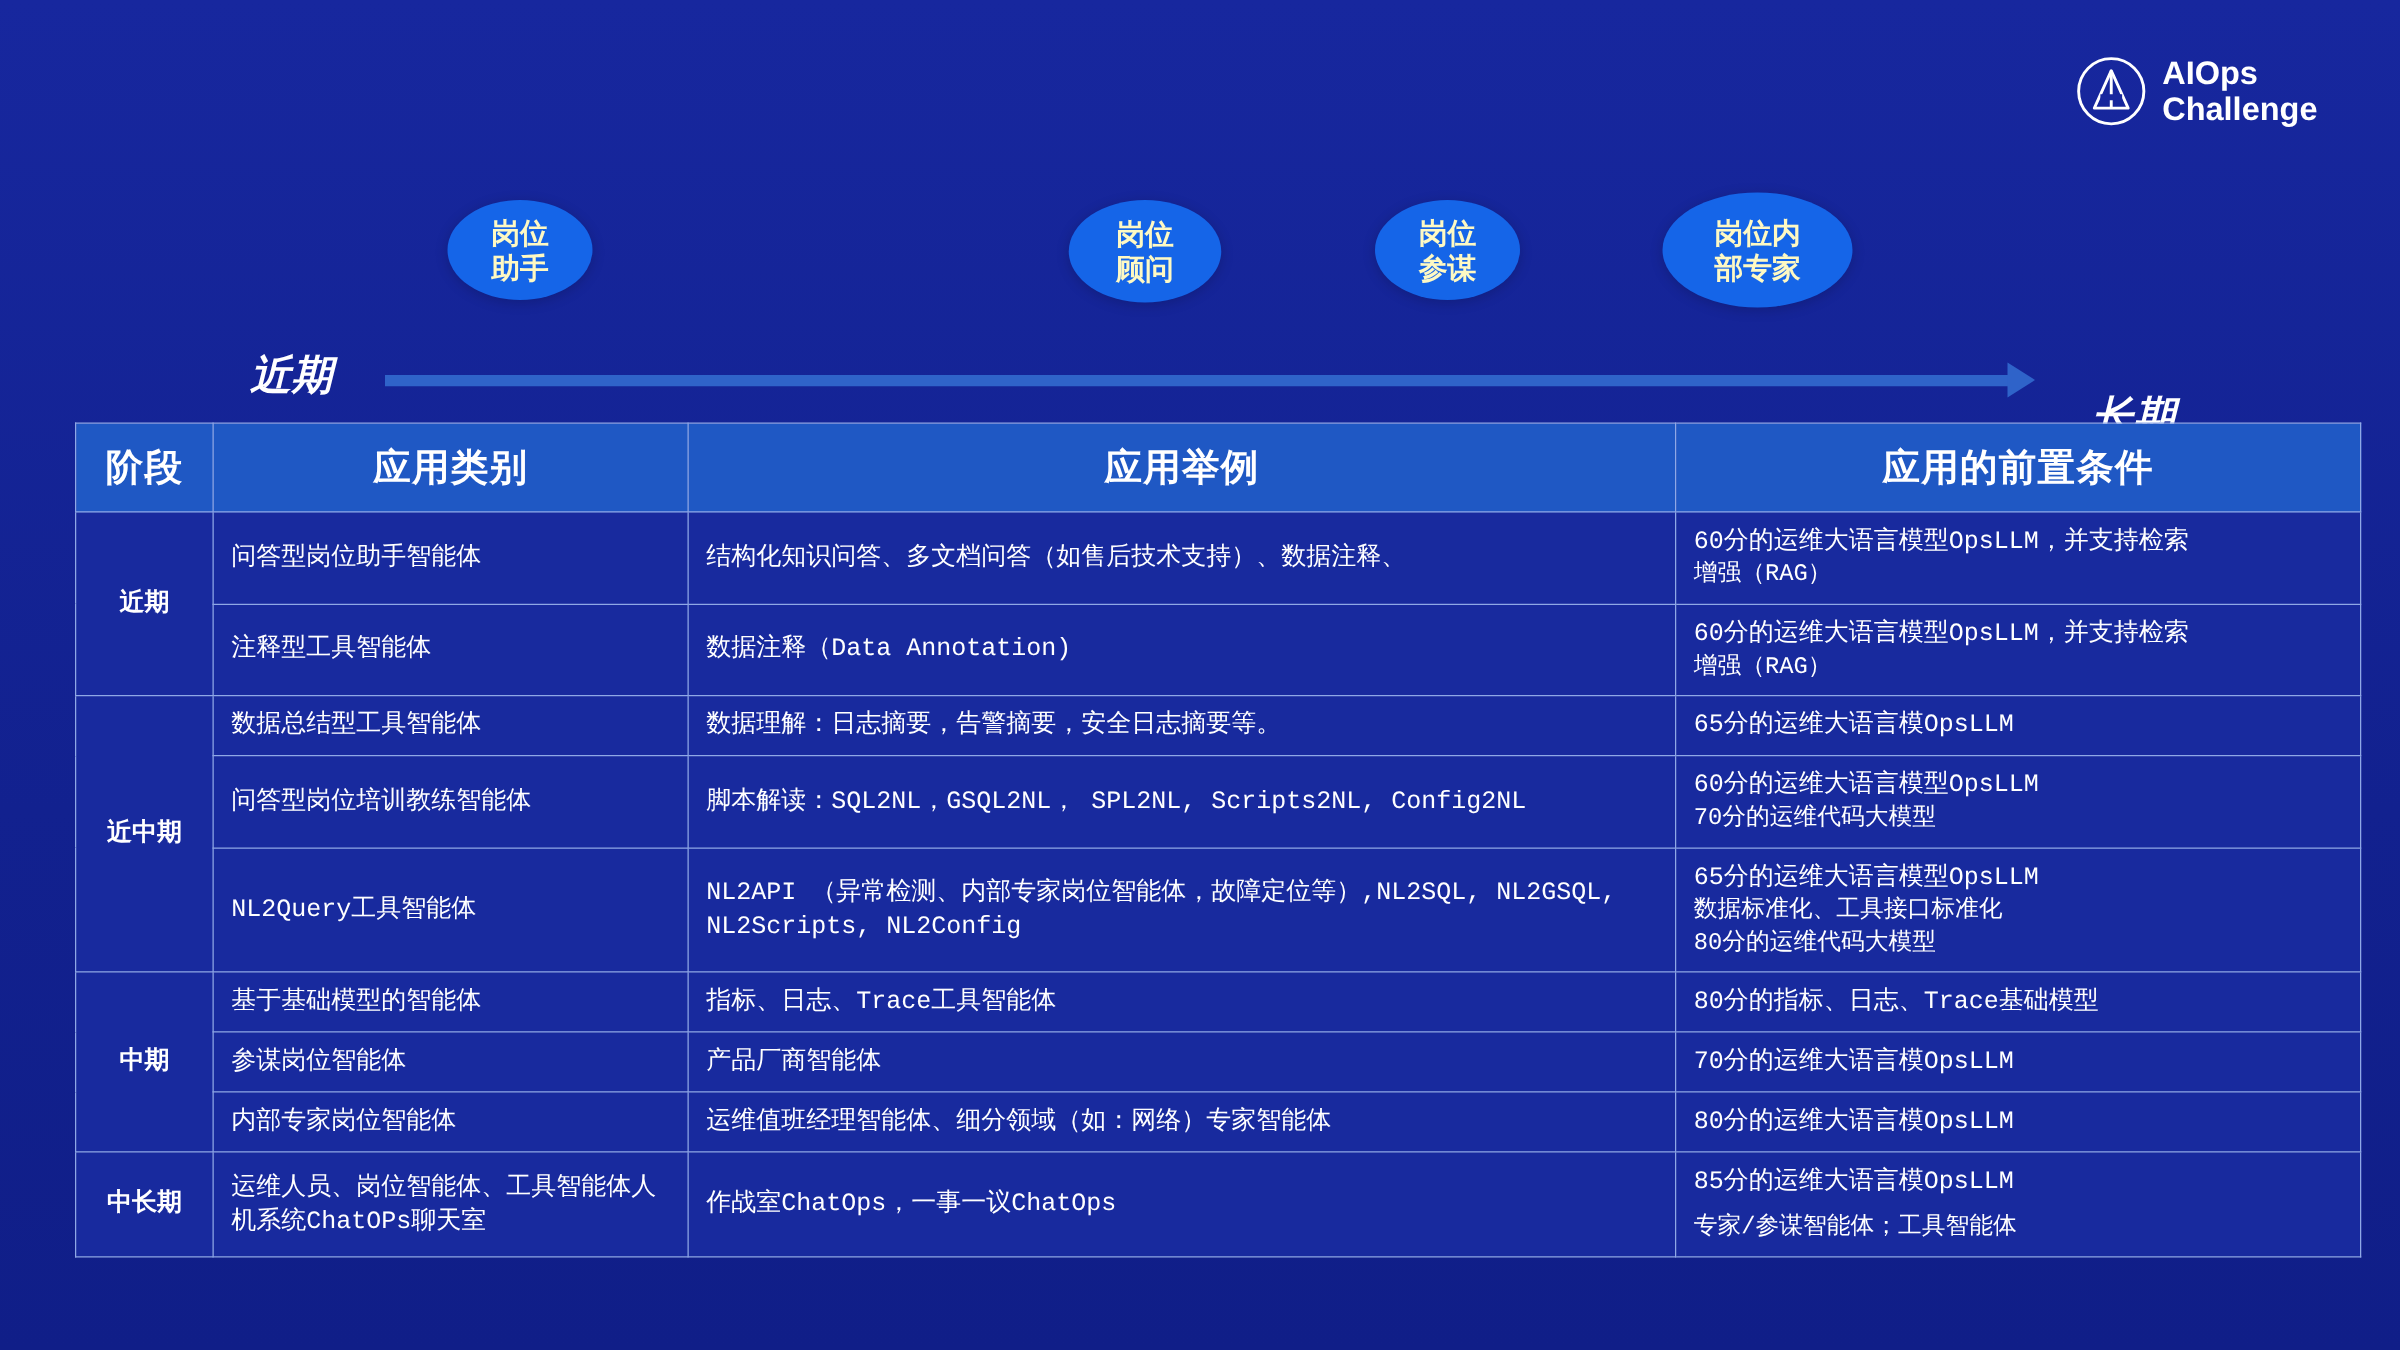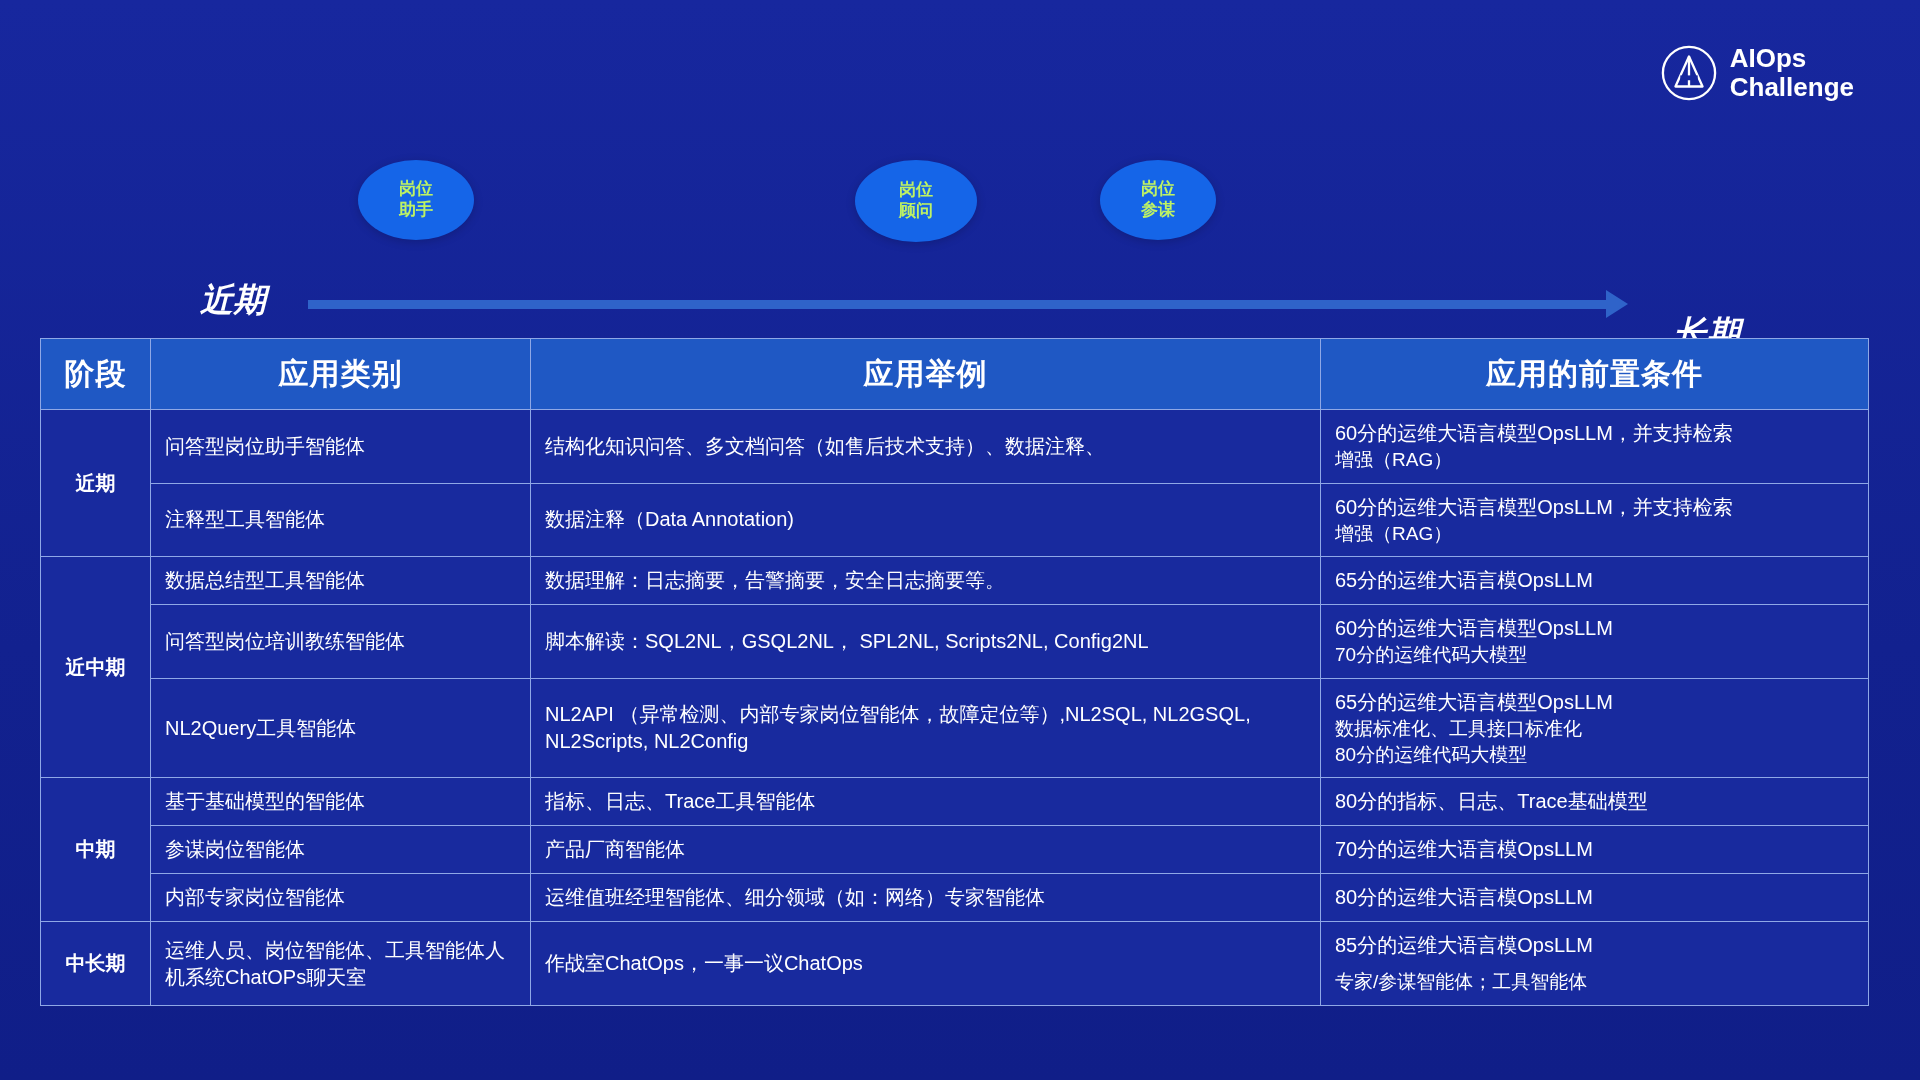--- a/index.html
+++ b/index.html
@@ -53,22 +53,22 @@
     position: absolute;
     left: 0;
     top: 160px;
     width: 1920px;
     height: 90px;
   }
   .bubble {
     position: absolute;
     background: #1565e8;
     border-radius: 50%;
-    color: #bef264;
-    font-size: 17px;
+    color: #fef9c3;
+    font-size: 23px;
     font-weight: bold;
     display: flex;
     align-items: center;
     justify-content: center;
     text-align: left;
     line-height: 1.22;
     box-shadow: 0 2px 10px rgba(0,0,0,0.18);
   }
   
   .axis {
@@ -102,23 +102,24 @@
     top: 12px;
     width: 0;
     height: 0;
     border-top: 14px solid transparent;
     border-bottom: 14px solid transparent;
     border-left: 22px solid #2f63c9;
   }
   
   .table-wrap {
     position: absolute;
-    left: 40px;
+    left: 60px;
     top: 338px;
     width: 1828px;
+    font-family: Liberation Mono, monospace;
   }
   table.grid {
     border-collapse: collapse;
     width: 1828px;
     table-layout: fixed;
   }
   table.grid th, table.grid td {
     border: 1px solid #8fa8e6;
     color: #ffffff;
     vertical-align: middle;
@@ -183,20 +184,26 @@
         <div>岗位</div>
         <div>顾问</div>
       </div>
     </div>
     <div class="bubble" style="left:1100px; top:0px; width:116px; height:80px;">
       <div>
         <div>岗位</div>
         <div>参谋</div>
       </div>
     </div>
+    <div class="bubble" style="left:1330px; top:-6px; width:152px; height:92px;">
+      <div>
+        <div>岗位内</div>
+        <div>部专家</div>
+      </div>
+    </div>
   </div>
 
   <div class="axis">
     <div class="axis-label left">近期</div>
     <div class="axis-bar"></div>
     <div class="axis-head"></div>
     <div class="axis-label right">长期</div>
   </div>
 
   <div class="table-wrap">

